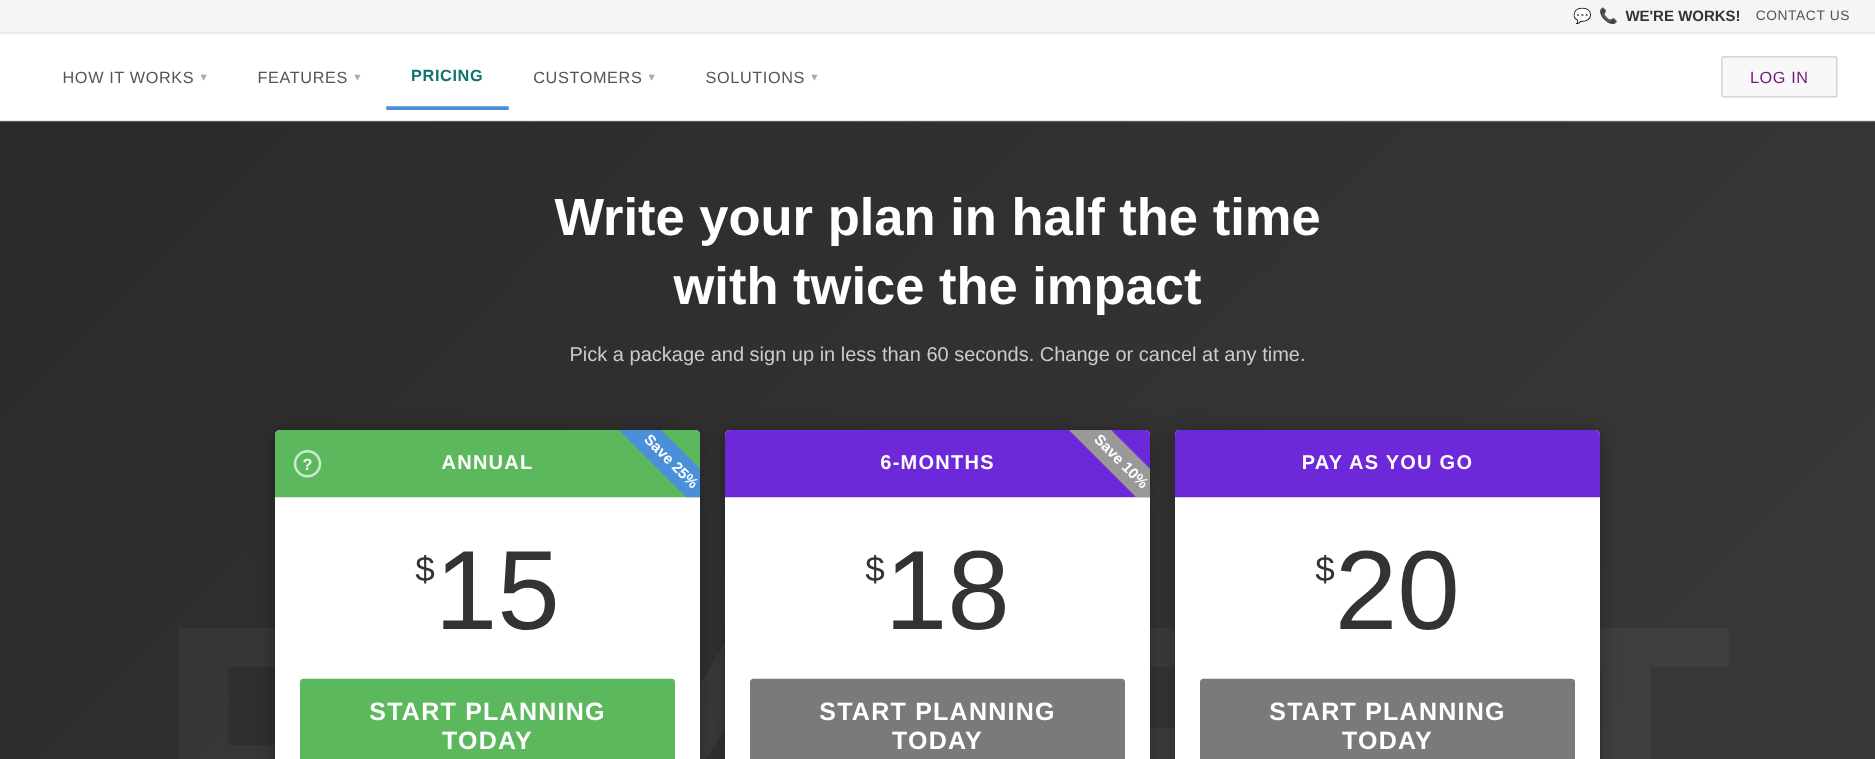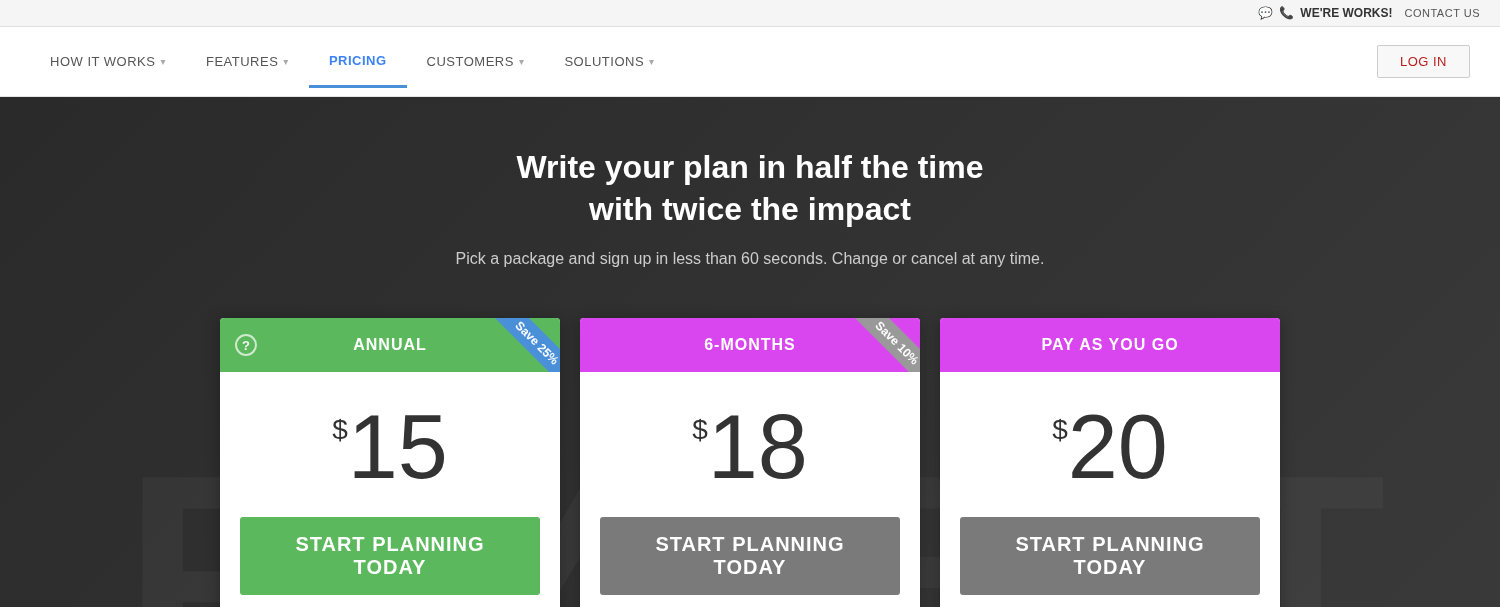--- a/index.html
+++ b/index.html
@@ -85,33 +85,33 @@
       height: 52px;
       font-size: 13px;
       color: #555;
       text-transform: uppercase;
       letter-spacing: 0.5px;
       cursor: pointer;
       text-decoration: none;
       font-weight: 500;
       position: relative;
     }
-    .nav-item.active { color: #3b82f6; font-weight: 700; border-bottom: 3px solid #4a90d9; }
+    .nav-item.active { color: #0f766e; font-weight: 700; border-bottom: 3px solid #4a90d9; }
     .nav-chevron {
       font-size: 10px;
       color: #aaa;
     }
 
     .nav-right {
       margin-left: auto;
     }
     .login-btn {
       border: 1px solid #ccc;
       background: #f8f8f8;
-      color: #b91c1c;
+      color: #701a75;
       padding: 8px 22px;
       font-size: 13px;
       cursor: pointer;
       border-radius: 2px;
       text-transform: uppercase;
       letter-spacing: 0.5px;
       font-weight: 500;
     }
 
     
@@ -134,21 +134,21 @@
       letter-spacing: -10px;
       bottom: -40px;
       left: 50%;
       transform: translateX(-50%);
       white-space: nowrap;
       pointer-events: none;
       user-select: none;
     }
     .hero h1 {
       color: #fff;
-      font-size: 32px;
+      font-size: 42px;
       font-weight: 700;
       text-align: center;
       line-height: 1.3;
       margin-bottom: 20px;
       max-width: 780px;
     }
     .hero-subtitle {
       color: #ccc;
       font-size: 16px;
       text-align: center;
@@ -179,21 +179,21 @@
       display: flex;
       align-items: center;
       justify-content: center;
       position: relative;
       overflow: hidden;
     }
     .card-header.green-header {
       background: #5cb85c;
     }
     .card-header.gray-header {
-      background: #d946ef;
+      background: #6d28d9;
     }
     .card-header-title {
       color: #fff;
       font-size: 16px;
       font-weight: 700;
       text-transform: uppercase;
       letter-spacing: 1px;
       text-align: center;
     }
     .card-help-icon {

